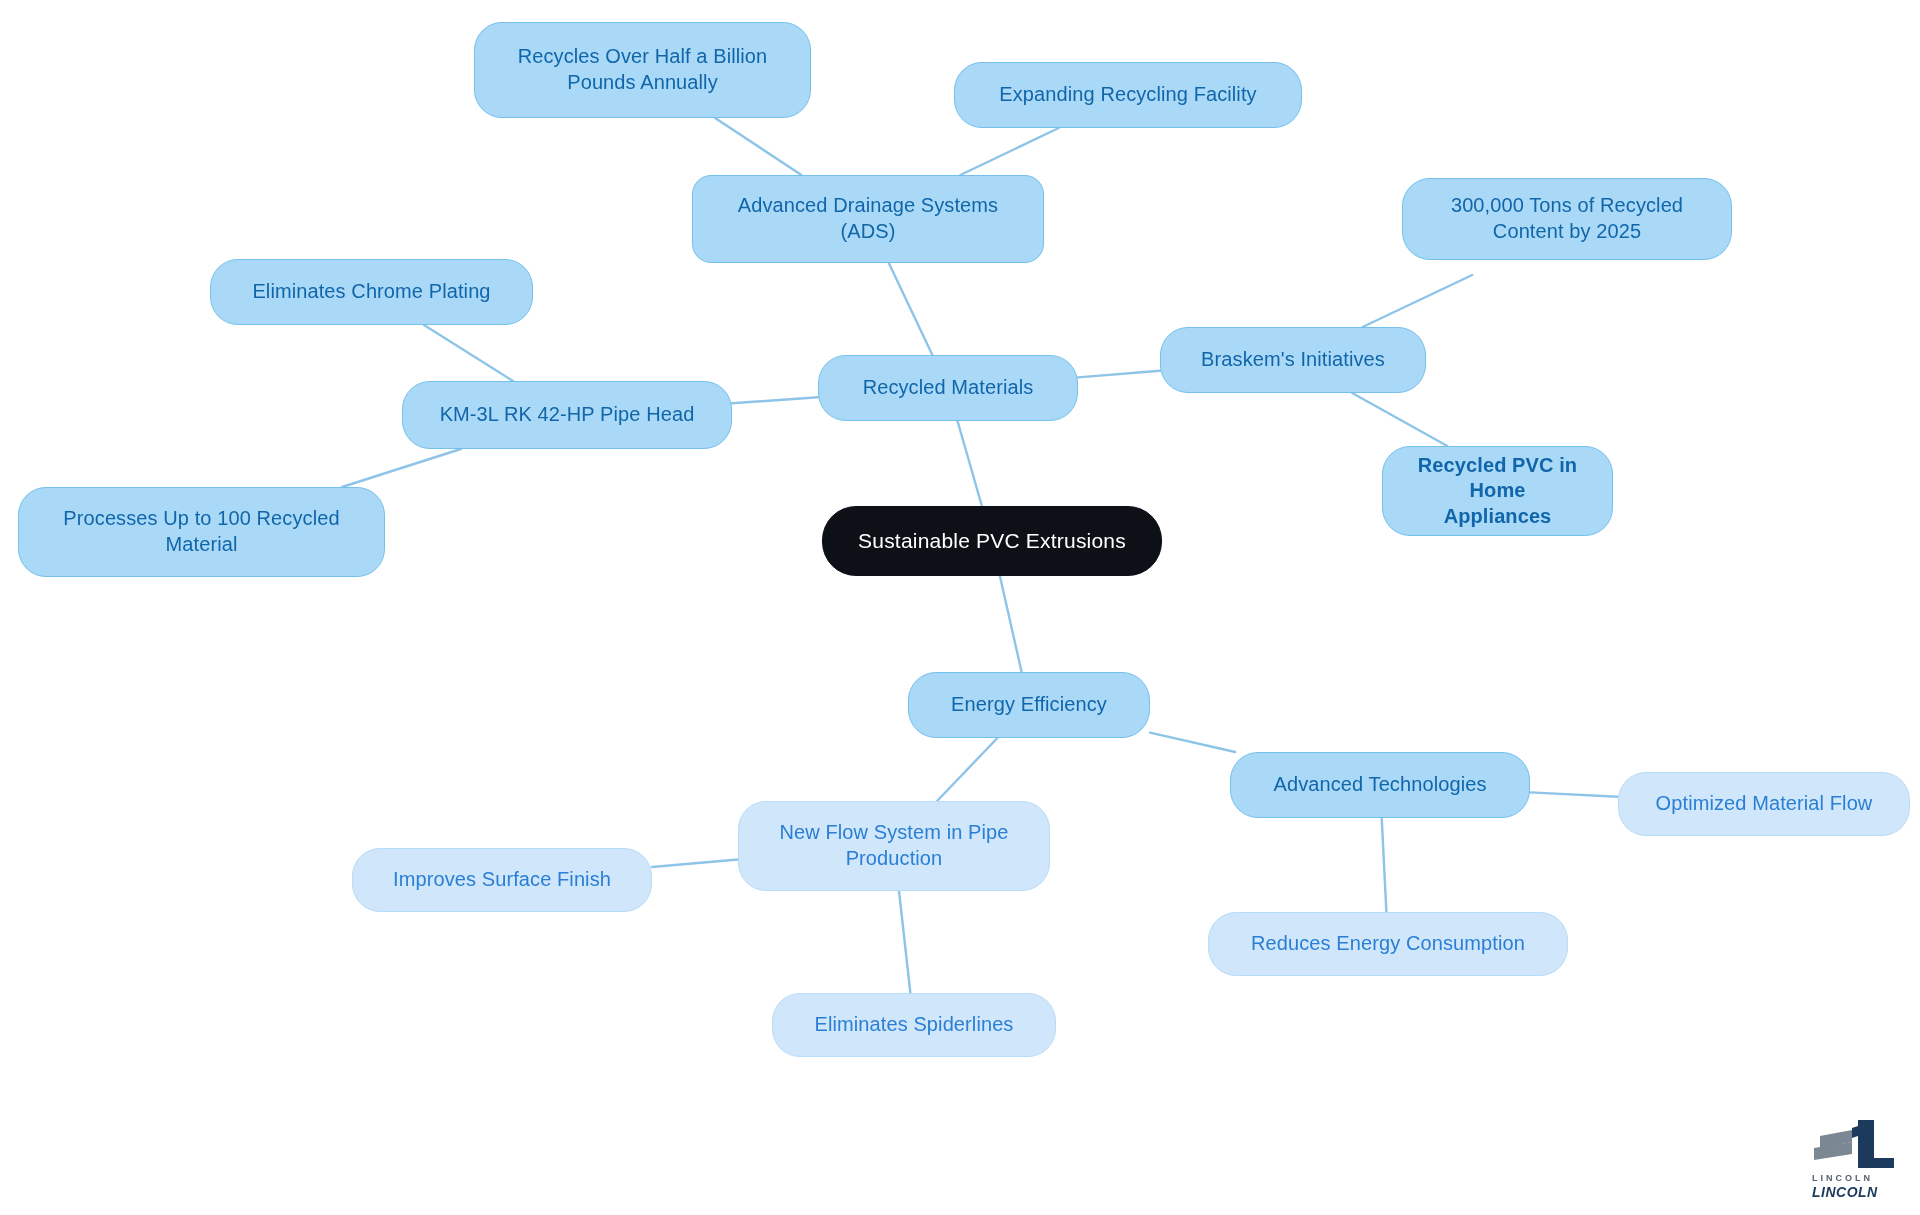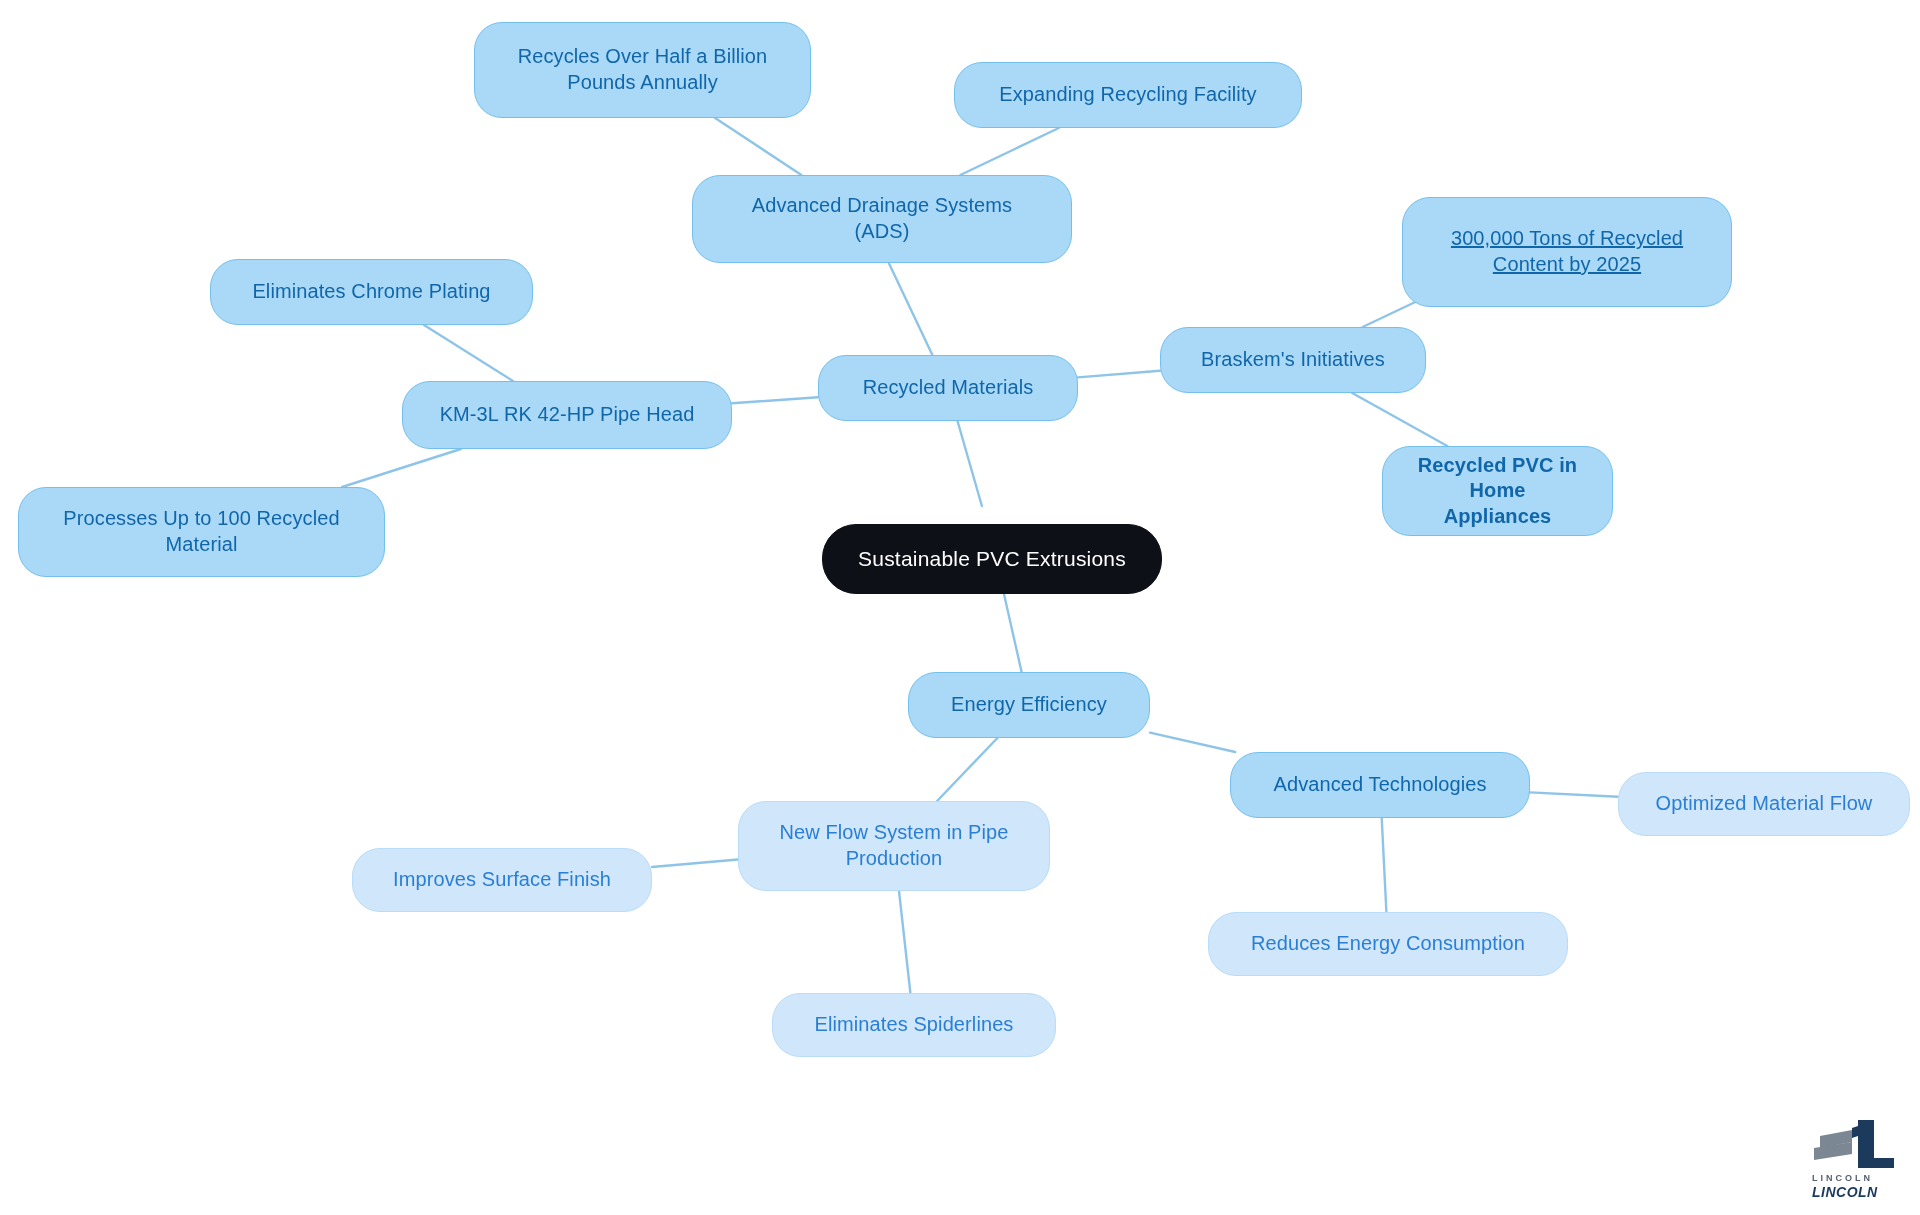--- a/index.html
+++ b/index.html
@@ -114,33 +114,33 @@
         <line x1="1352.2" y1="393.0" x2="1447.3" y2="446.0"></line>
         <line x1="1150.0" y1="732.6" x2="1235.2" y2="752.0"></line>
         <line x1="997.4" y1="738.0" x2="937.1" y2="801.0"></line>
         <line x1="1530.0" y1="792.4" x2="1618.0" y2="796.8"></line>
         <line x1="1381.7" y1="818.0" x2="1386.4" y2="912.0"></line>
         <line x1="738.0" y1="859.5" x2="652.0" y2="867.0"></line>
         <line x1="899.0" y1="891.0" x2="910.4" y2="993.0"></line>
       </g>
   </svg>
 
-  <div class="node root" style="left:822px; top:506px; width:340px; height:70px;margin-top:18px;">
+  <div class="node root" style="left:822px; top:506px; width:340px; height:70px;">
     <span>Sustainable PVC Extrusions</span>
   </div>
 
   <div class="node branch" style="left:818px; top:355px; width:260px; height:66px;">
     <span>Recycled Materials</span>
   </div>
 
   <div class="node branch" style="left:908px; top:672px; width:242px; height:66px;">
     <span>Energy Efficiency</span>
   </div>
 
-  <div class="node branch" style="left:692px; top:175px; width:380px; height:88px;">
+  <div class="node branch" style="left:692px; top:175px; width:352px; height:88px;border-radius:19px;">
     <span>Advanced Drainage Systems
 (ADS)</span>
   </div>
 
   <div class="node leaf" style="left:474px; top:22px; width:337px; height:96px;">
     <span>Recycles Over Half a Billion
 Pounds Annually</span>
   </div>
 
   <div class="node leaf" style="left:954px; top:62px; width:348px; height:66px;">
@@ -157,21 +157,21 @@
 
   <div class="node leaf" style="left:18px; top:487px; width:367px; height:90px;">
     <span>Processes Up to 100 Recycled
 Material</span>
   </div>
 
   <div class="node branch" style="left:1160px; top:327px; width:266px; height:66px;">
     <span>Braskem's Initiatives</span>
   </div>
 
-  <div class="node leaf" style="left:1402px; top:197px; width:330px; height:110px;text-decoration:underline;">
+  <div class="node leaf" style="left:1402px; top:178px; width:330px; height:82px;">
     <span>300,000 Tons of Recycled
 Content by 2025</span>
   </div>
 
   <div class="node leaf" style="left:1382px; top:446px; width:231px; height:90px;font-weight:bold;">
     <span>Recycled PVC in Home
 Appliances</span>
   </div>
 
   <div class="node branch" style="left:1230px; top:752px; width:300px; height:66px;">

